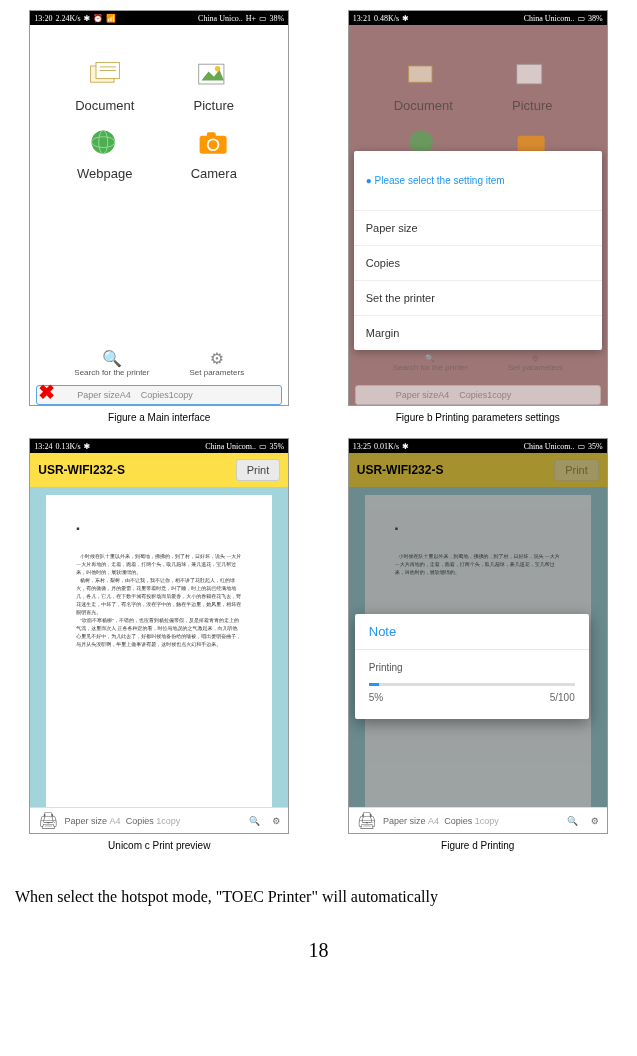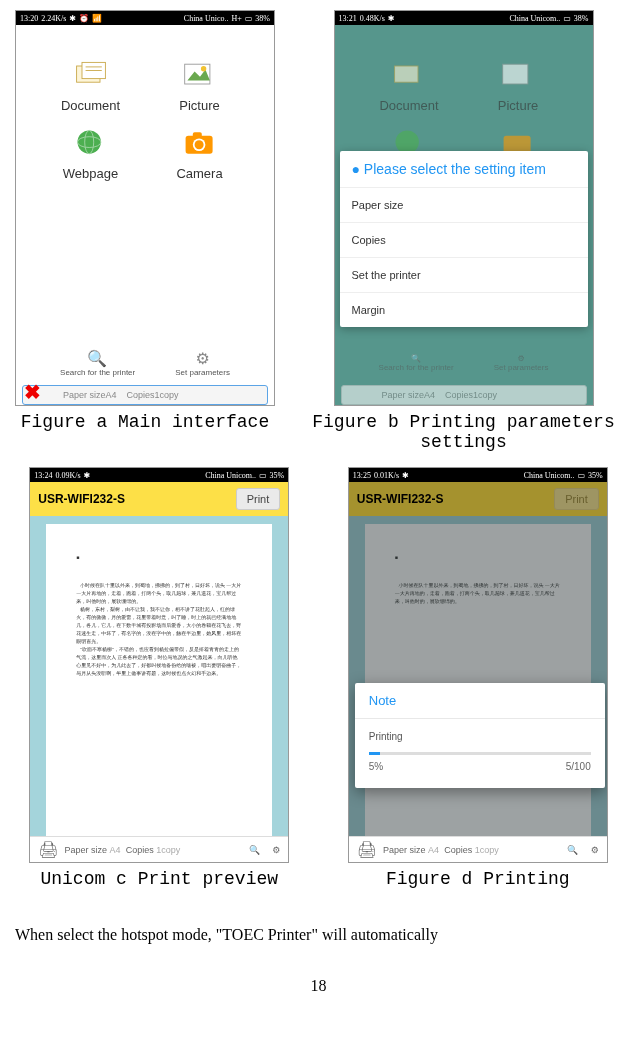--- a/index.html
+++ b/index.html
@@ -121,37 +121,37 @@
       position: absolute;
       left: 5px;
       right: 5px;
       top: 140px;
       background: #fff;
       border-radius: 2px;
       box-shadow: 0 2px 10px rgba(0,0,0,0.3);
       font-family: Arial;
     }
     .popup-header {
-      padding: 10px 12px;
-      font-size: 14px;
+      padding: 24px 12px;
+      font-size: 10px;
       color: #2196f3;
       border-bottom: 1px solid #eee;
     }
     .popup-item {
       padding: 11px 12px;
       font-size: 11px;
       color: #333;
       border-bottom: 1px solid #eee;
     }
     .popup-item:last-child { border-bottom: none; }
     .caption {
-      font-size: 18px;
+      font-size: 10px;
       text-align: center;
       margin-top: 6px;
-      font-family: Liberation Mono, monospace;
+      font-family: Liberation Sans, sans-serif;
     }
     
     .phone-c {
       background: #a4d4db;
     }
     .title-bar {
       background: #fde047;
       display: flex;
       justify-content: space-between;
       align-items: center;
@@ -196,27 +196,26 @@
       color: #666;
     }
     .bottom-strip .right-icons {
       margin-left: auto;
       display: flex;
       gap: 12px;
     }
     .note-popup {
       position: absolute;
       left: 6px;
-      right: 2px;
+      right: 18px;
       top: 175px;
       background: #fff;
       border-radius: 2px;
       box-shadow: 0 4px 15px rgba(0,0,0,0.4);
       font-family: Arial;
-      margin-top: 40px;
     }
     .note-header {
       padding: 10px 14px;
       font-size: 13px;
       color: #2196f3;
       border-bottom: 1px solid #e8e8e8;
     }
     .note-body {
       padding: 12px 14px 16px;
     }
@@ -252,21 +251,21 @@
     }
     .body-text {
       font-size: 16px;
       text-align: justify;
       margin-top: 34px;
       line-height: 1.5;
     }
     .page-num {
       text-align: center;
       margin-top: 30px;
-      font-size: 16px;
+      font-size: 20px;
     }
     
     .ico-doc svg, .ico-pic svg, .ico-web svg, .ico-cam svg { width: 36px; height: 30px; }
     .search-ico, .gear-ico { font-size: 16px; }
     .dot { color: #2196f3; }
   </style>
 </head>
 <body>
 
 <div class="row">
@@ -347,21 +346,21 @@
         <span style="margin-right:10px">A4</span>
         <span>Copies</span>
         <span>1copy</span>
       </div>
       <span class="red-x">✖</span>
     </div>
     <div class="caption">Figure a Main interface</div>
   </div>
 
   <div class="phone-col">
-    <div class="phone dimmed" style="background:#5eead4">
+    <div class="phone dimmed" style="background:#fca5a5">
       <div class="status-bar">
         <div class="status-left">
           <span>13:21</span>
           <span>0.48K/s</span>
           <span>✱</span>
         </div>
         <div class="status-right">
           <span>China Unicom..</span>
           <span>▭</span>
           <span>38%</span>
@@ -433,21 +432,21 @@
   </div>
 </div>
 
 <div class="row" style="margin-top:15px">
 
   <div class="phone-col">
     <div class="phone phone-c">
       <div class="status-bar">
         <div class="status-left">
           <span>13:24</span>
-          <span>0.09K/s</span>
+          <span>0.13K/s</span>
           <span>✱</span>
         </div>
         <div class="status-right">
           <span>China Unicom..</span>
           <span>▭</span>
           <span>35%</span>
         </div>
       </div>
       <div class="title-bar">
         <span>USR-WIFI232-S</span>

